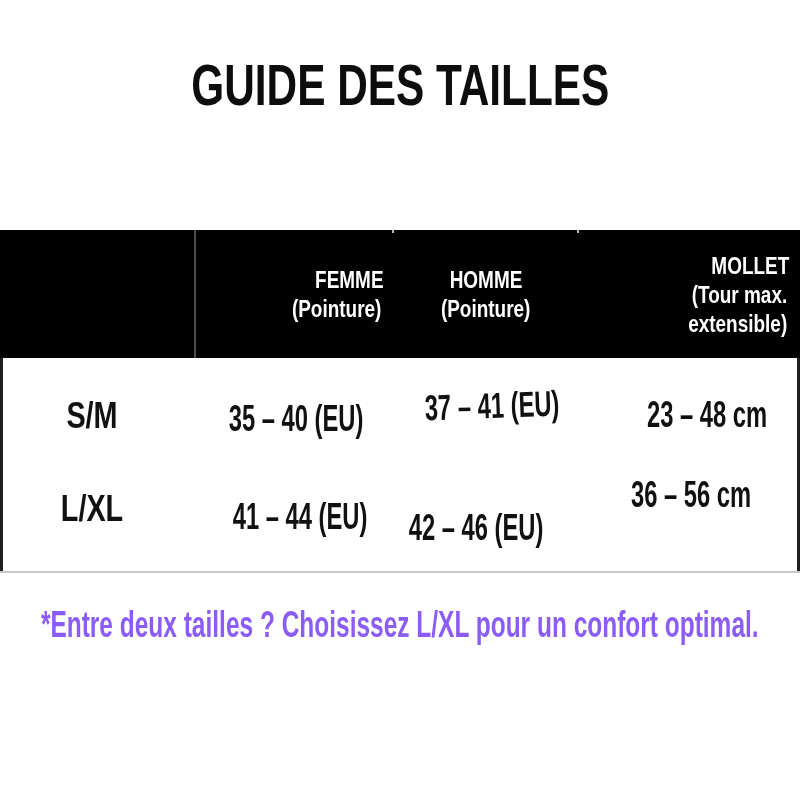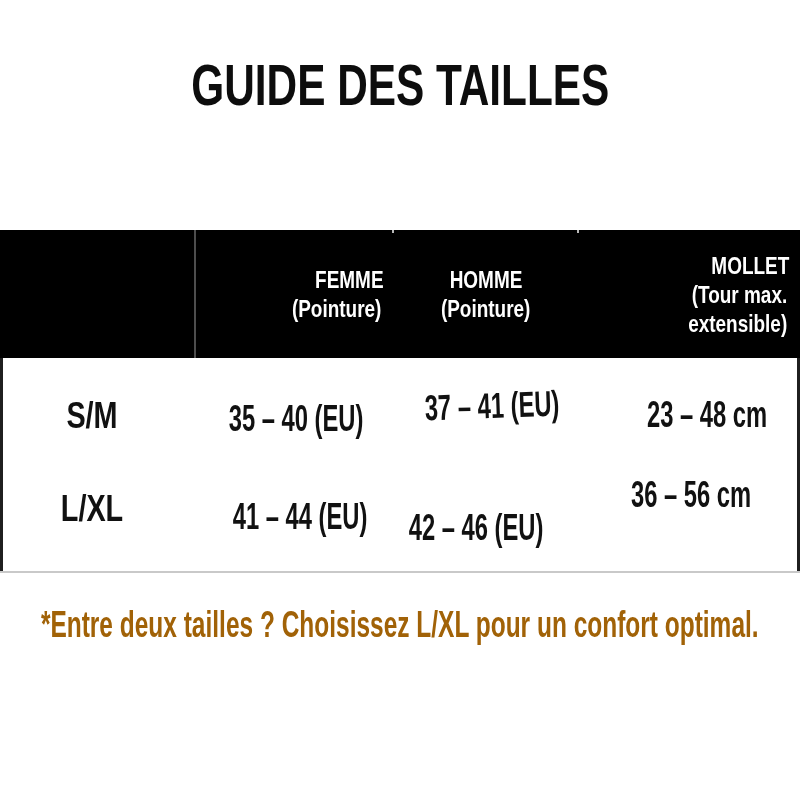--- a/index.html
+++ b/index.html
@@ -162,21 +162,21 @@
   
   .footnote {
     position: absolute;
     left: 0;
     top: 598px;
     width: 800px;
     height: 54px;
     display: flex;
     align-items: center;
     justify-content: center;
-    color: #a16207;
+    color: #8b5cf6;
     font-weight: 700;
     font-size: 36px;
     white-space: nowrap;
   }
   .footnote .squish-foot {
     display: inline-block;
     transform: scaleX(0.68);
     transform-origin: 50% 50%;
     white-space: nowrap;
   }

